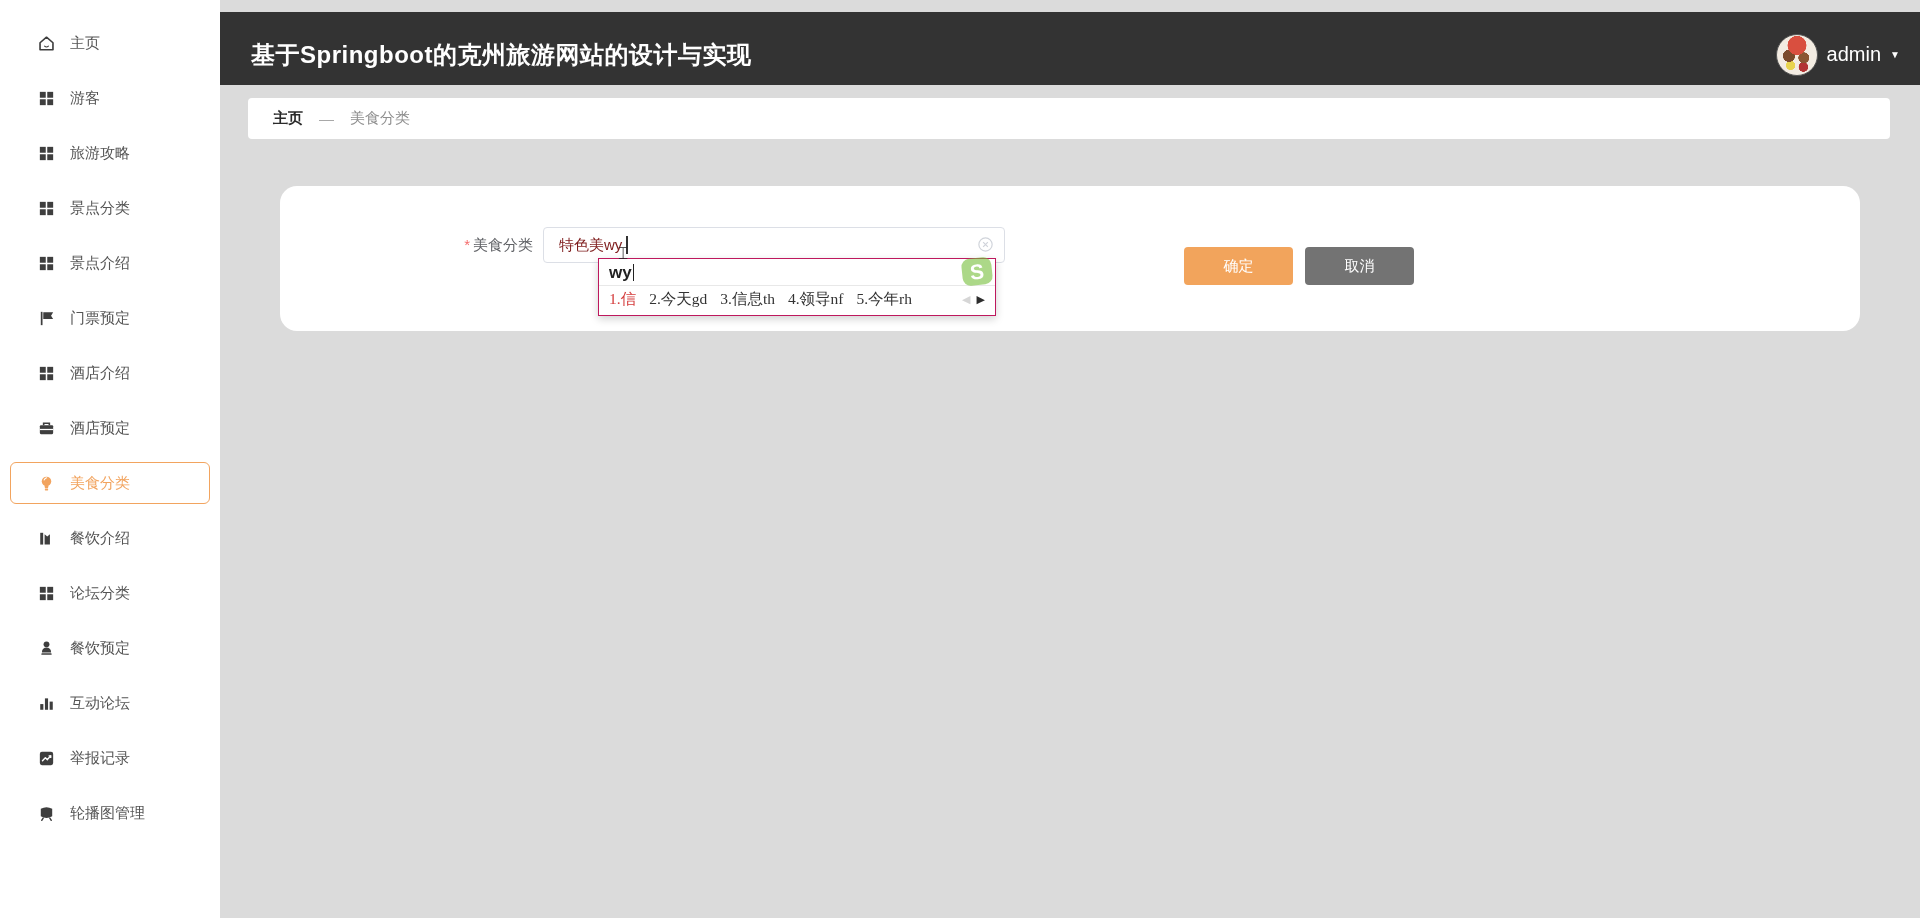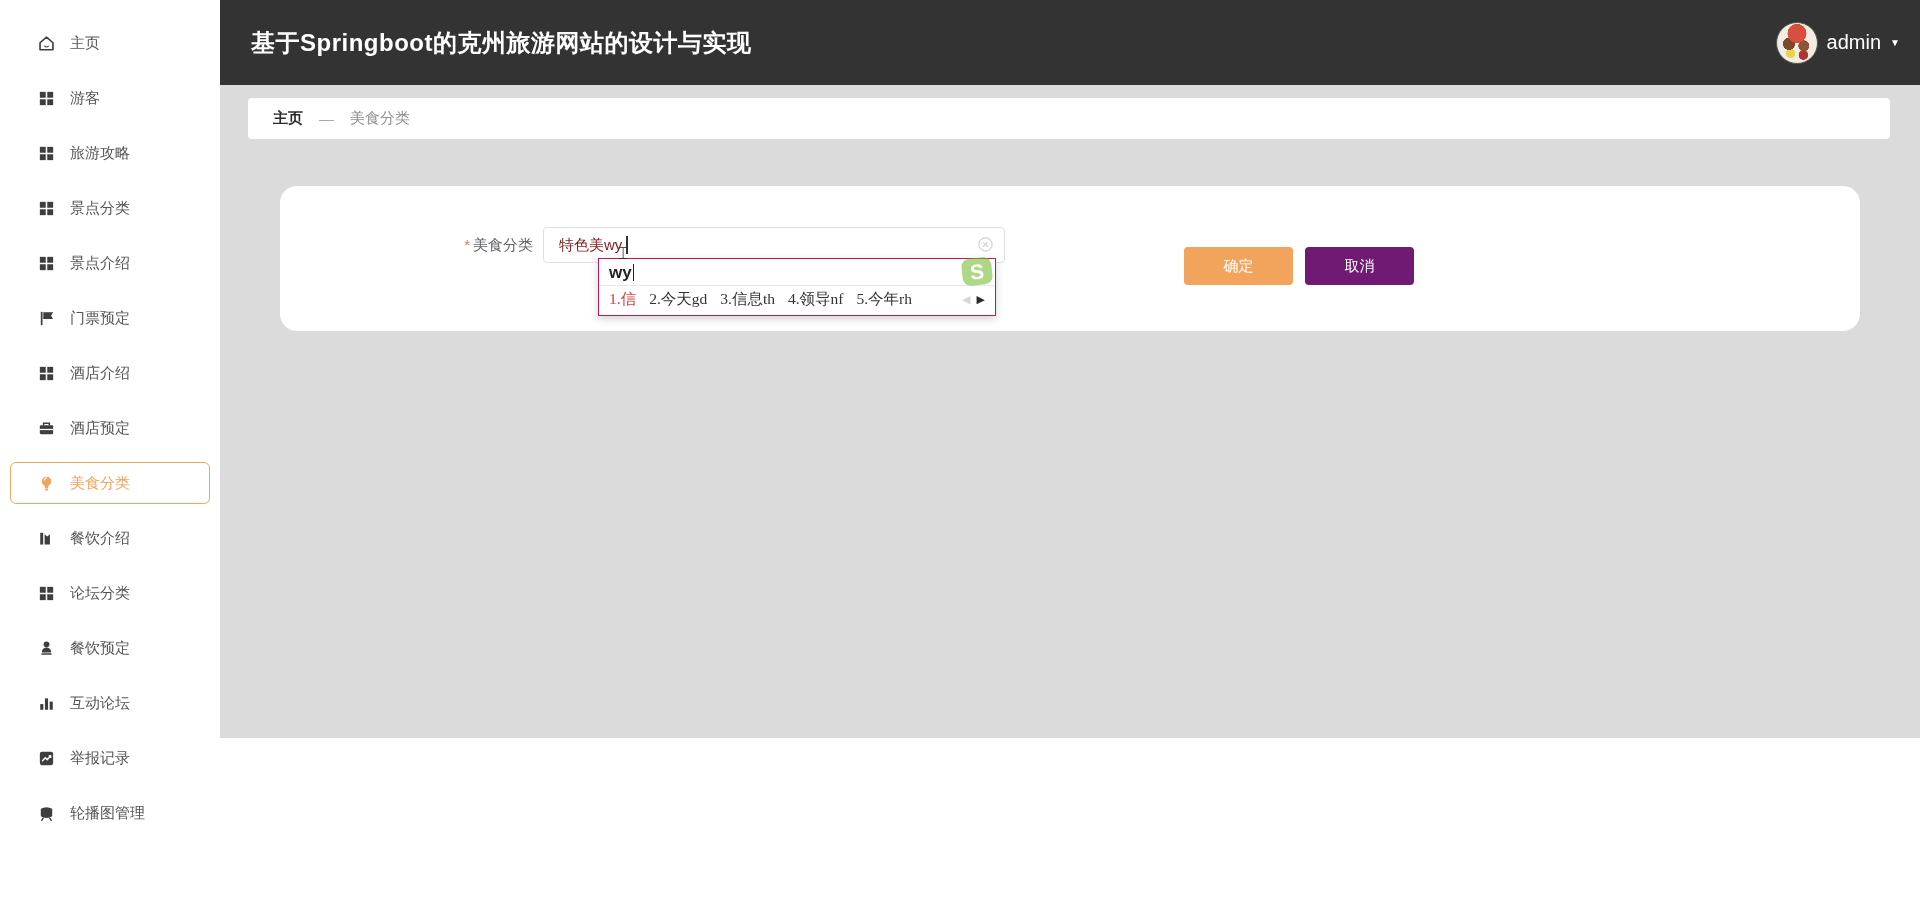--- a/index.html
+++ b/index.html
@@ -1,31 +1,31 @@
 <!DOCTYPE html>
 <html><head>
 <meta charset="utf-8">
 <style>
   * { margin:0; padding:0; box-sizing:border-box; }
   html,body { width:1920px; height:918px; overflow:hidden; font-family:"Liberation Sans","DejaVu Sans",sans-serif; }
-  .app { position:relative; width:1920px; height:738px; background:#dbdbdb; }
+  .app { position:relative; width:1920px; height:918px; background:#dbdbdb; }
 
   
   .sidebar { position:absolute; left:0; top:0; bottom:0; width:220px; background:#ffffff; z-index:3; }
   .side-nav { padding-top:22px; display:flex; flex-direction:column; gap:13px; }
   .side-item { height:42px; margin:0 10px; border:1px solid transparent; border-radius:6px;
                display:flex; align-items:center; padding-left:26px; gap:14px; cursor:pointer;
                font-size:15px; color:#555555; }
   .side-item.active { border-color:#f2a45f; color:#f2a45f; }
   .side-icon { width:19px; height:19px; color:#3e3e3e; flex:0 0 19px; }
   .side-icon svg { width:19px; height:19px; display:block; }
   .side-item.active .side-icon { color:#f2a45f; }
 
   
-  .topbar { position:absolute; left:220px; top:0; right:0; height:85px; background:#333333; display:flex; align-items:center; }
+  .topbar { position:absolute; left:220px; top:12px; right:0; height:85px; background:#333333; display:flex; align-items:center; }
   .topbar h1 { color:#ffffff; font-size:24px; font-weight:bold; padding-left:31px; letter-spacing:.5px; }
   .user-box { position:absolute; right:20px; top:0; height:85px; display:flex; align-items:center; gap:9px; cursor:pointer; }
   .avatar { width:42px; height:42px; border-radius:50%; border:1px solid #555;
      background:
        radial-gradient(circle at 50% 26%, #d94f3f 0 26%, rgba(0,0,0,0) 27%),
        radial-gradient(circle at 30% 52%, #7a4a2b 0 17%, rgba(0,0,0,0) 18%),
        radial-gradient(circle at 67% 57%, #8a5633 0 15%, rgba(0,0,0,0) 16%),
        radial-gradient(circle at 34% 76%, #e8d44f 0 11%, rgba(0,0,0,0) 12%),
        radial-gradient(circle at 66% 80%, #b23333 0 11%, rgba(0,0,0,0) 12%),
        #f3ece2; }
@@ -52,21 +52,21 @@
                       font-family:"Liberation Sans","DejaVu Sans",sans-serif; background:#fff; }
   .text-caret { position:absolute; left:83px; top:9px; width:1.5px; height:18px; background:#333; }
   .clear-btn { position:absolute; right:12px; top:10px; width:15px; height:15px; cursor:pointer; opacity:.85; }
 
   .ibeam { position:absolute; left:338px; top:57px; font-size:17px; color:#222222; z-index:9;
            font-family:"DejaVu Sans",sans-serif; }
 
   .btn { position:absolute; top:61px; width:109px; height:38px; border:none; border-radius:4px;
          color:#ffffff; font-size:15px; cursor:pointer; font-family:"Liberation Sans",sans-serif; }
   .btn.confirm { left:904px; background:#f2a45c; }
-  .btn.cancel  { left:1025px; background:#701a75; }
+  .btn.cancel  { left:1025px; background:#737373; }
 
   
   .ime { position:absolute; left:318px; top:72px; width:398px; background:#ffffff;
          border:1px solid #be185d; box-shadow:0 3px 8px rgba(0,0,0,.18); z-index:8; }
   .ime-comp { padding:3px 10px 2px; font-size:17px; font-weight:bold; color:#222; height:26px;
               display:flex; align-items:center; }
   .ime-caret { display:inline-block; width:1.5px; height:17px; background:#222; margin-left:1px; }
   .ime-cands { border-top:1px solid #e8e8e8; padding:3px 10px 5px; display:flex; align-items:center;
                gap:13px; font-family:"Liberation Serif","DejaVu Serif",serif; font-size:15.5px; color:#333; }
   .cand { cursor:pointer; white-space:nowrap; }

